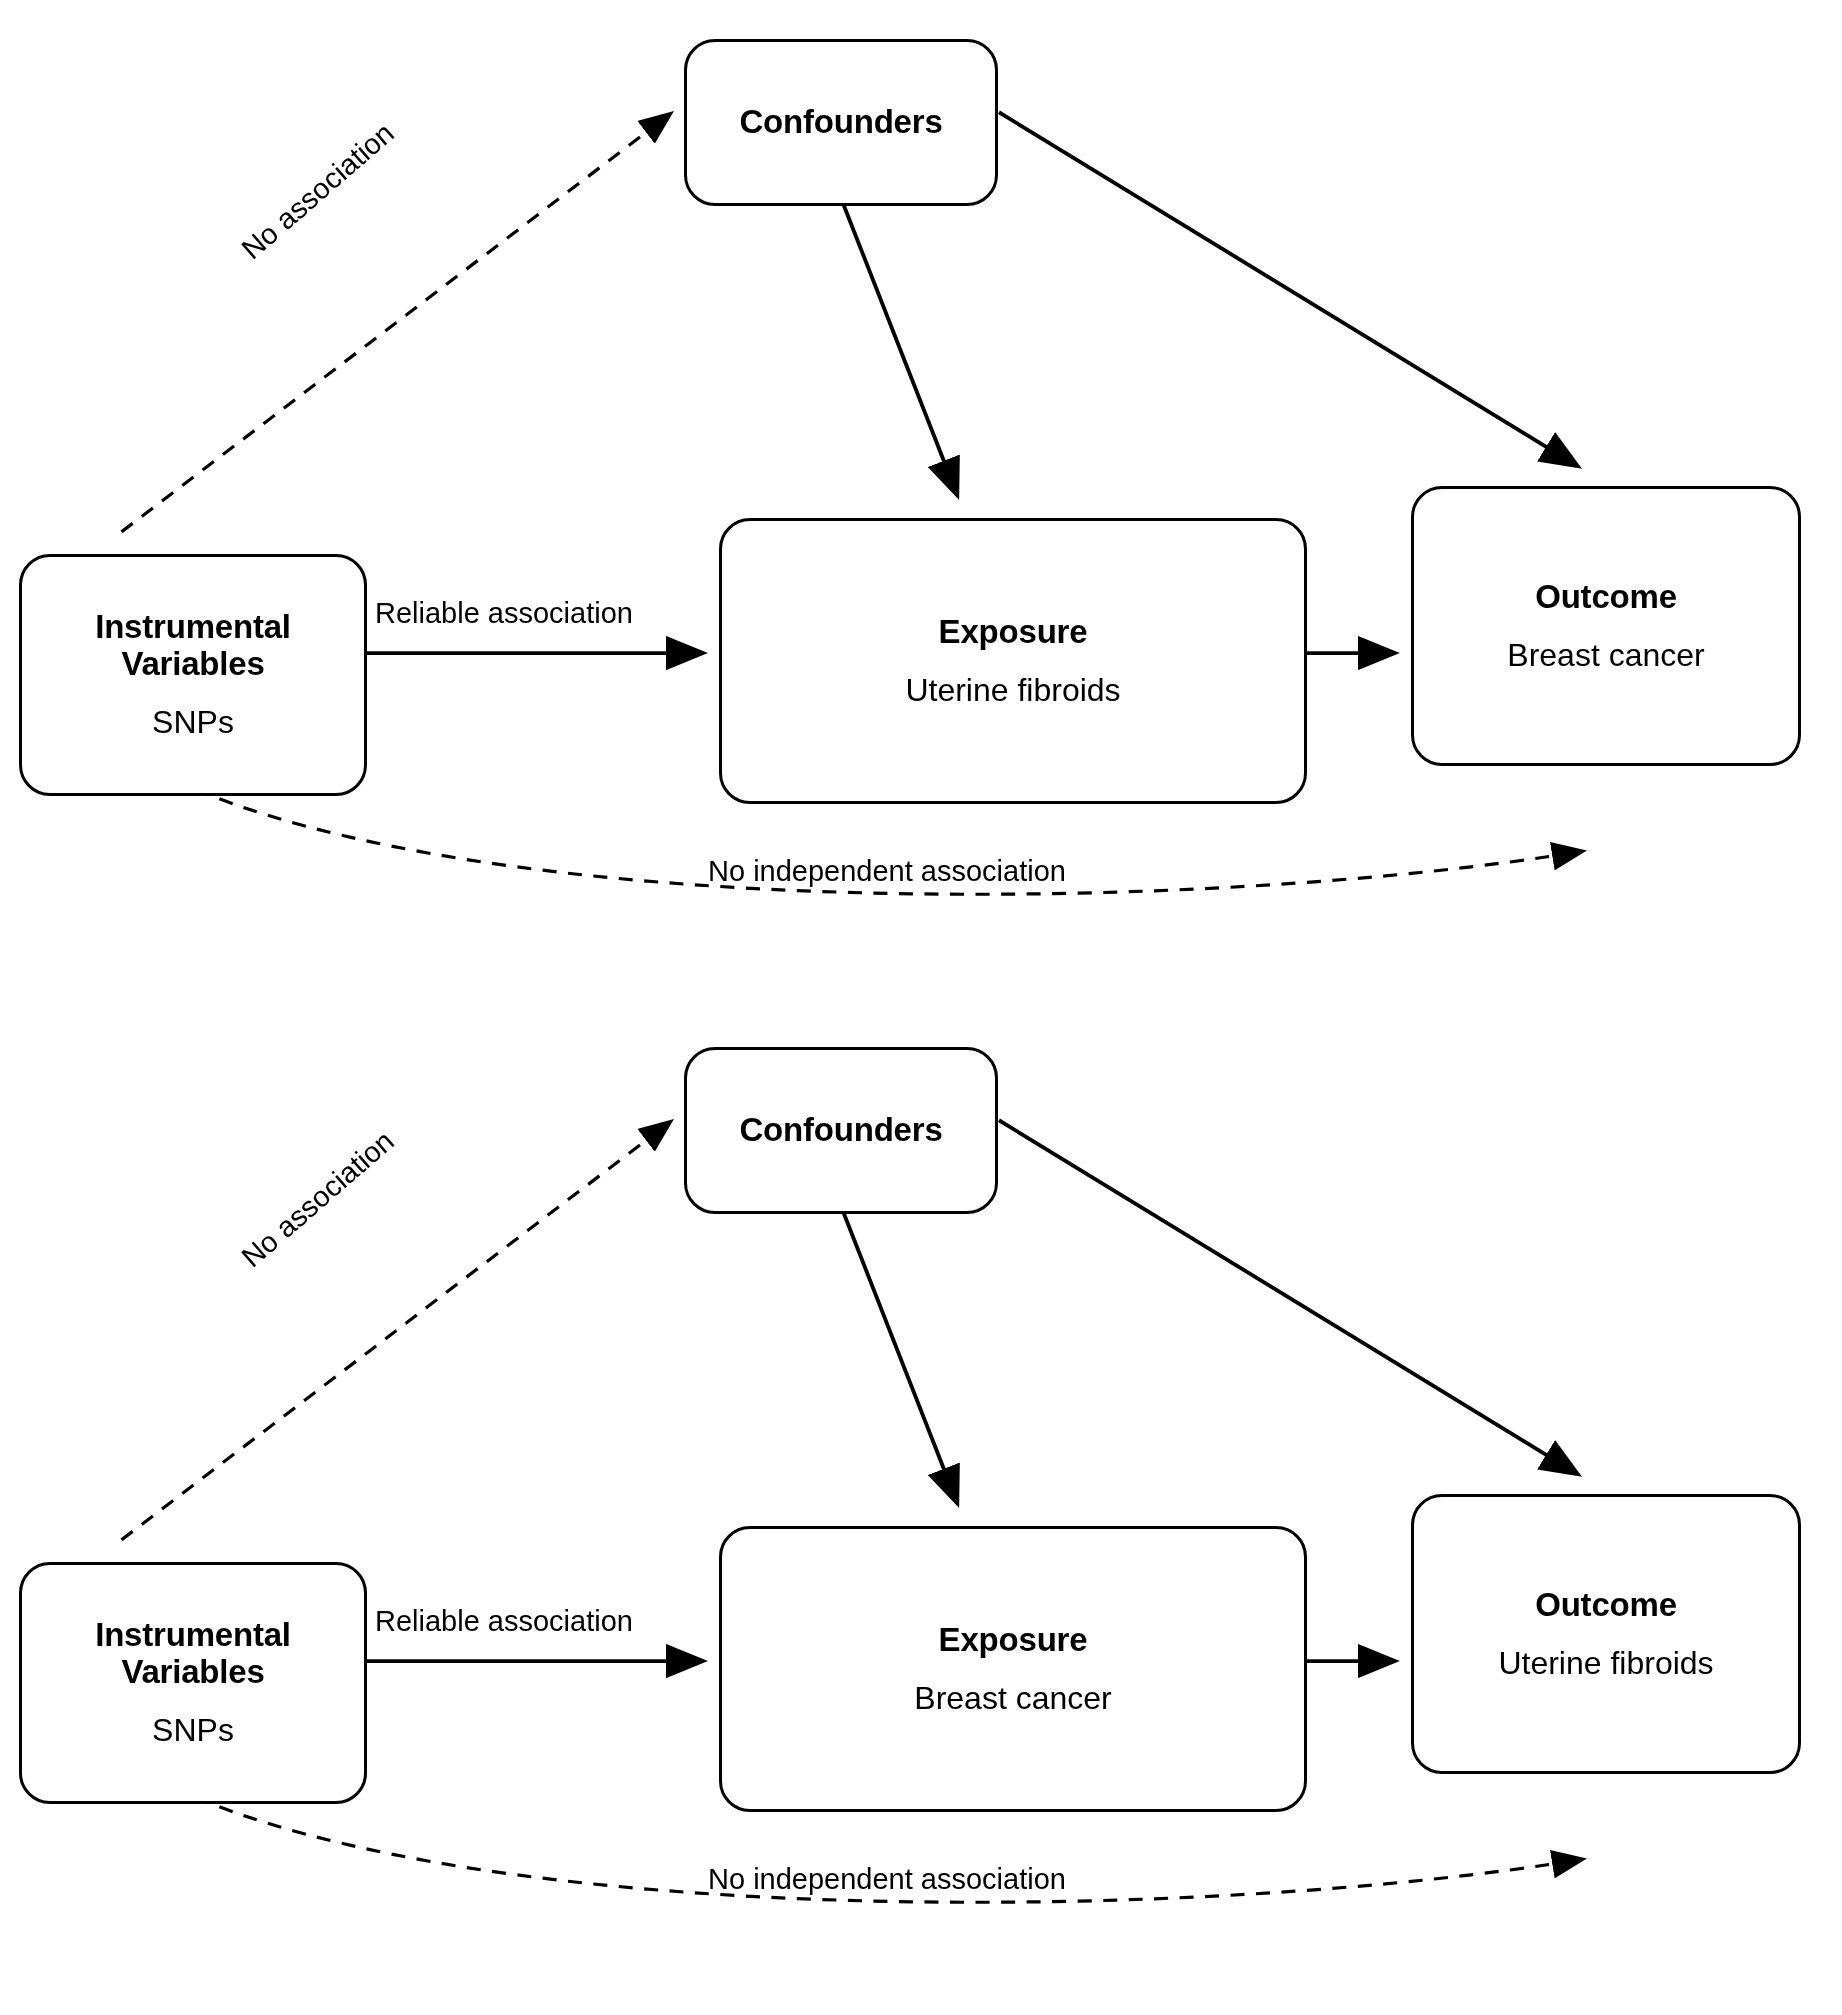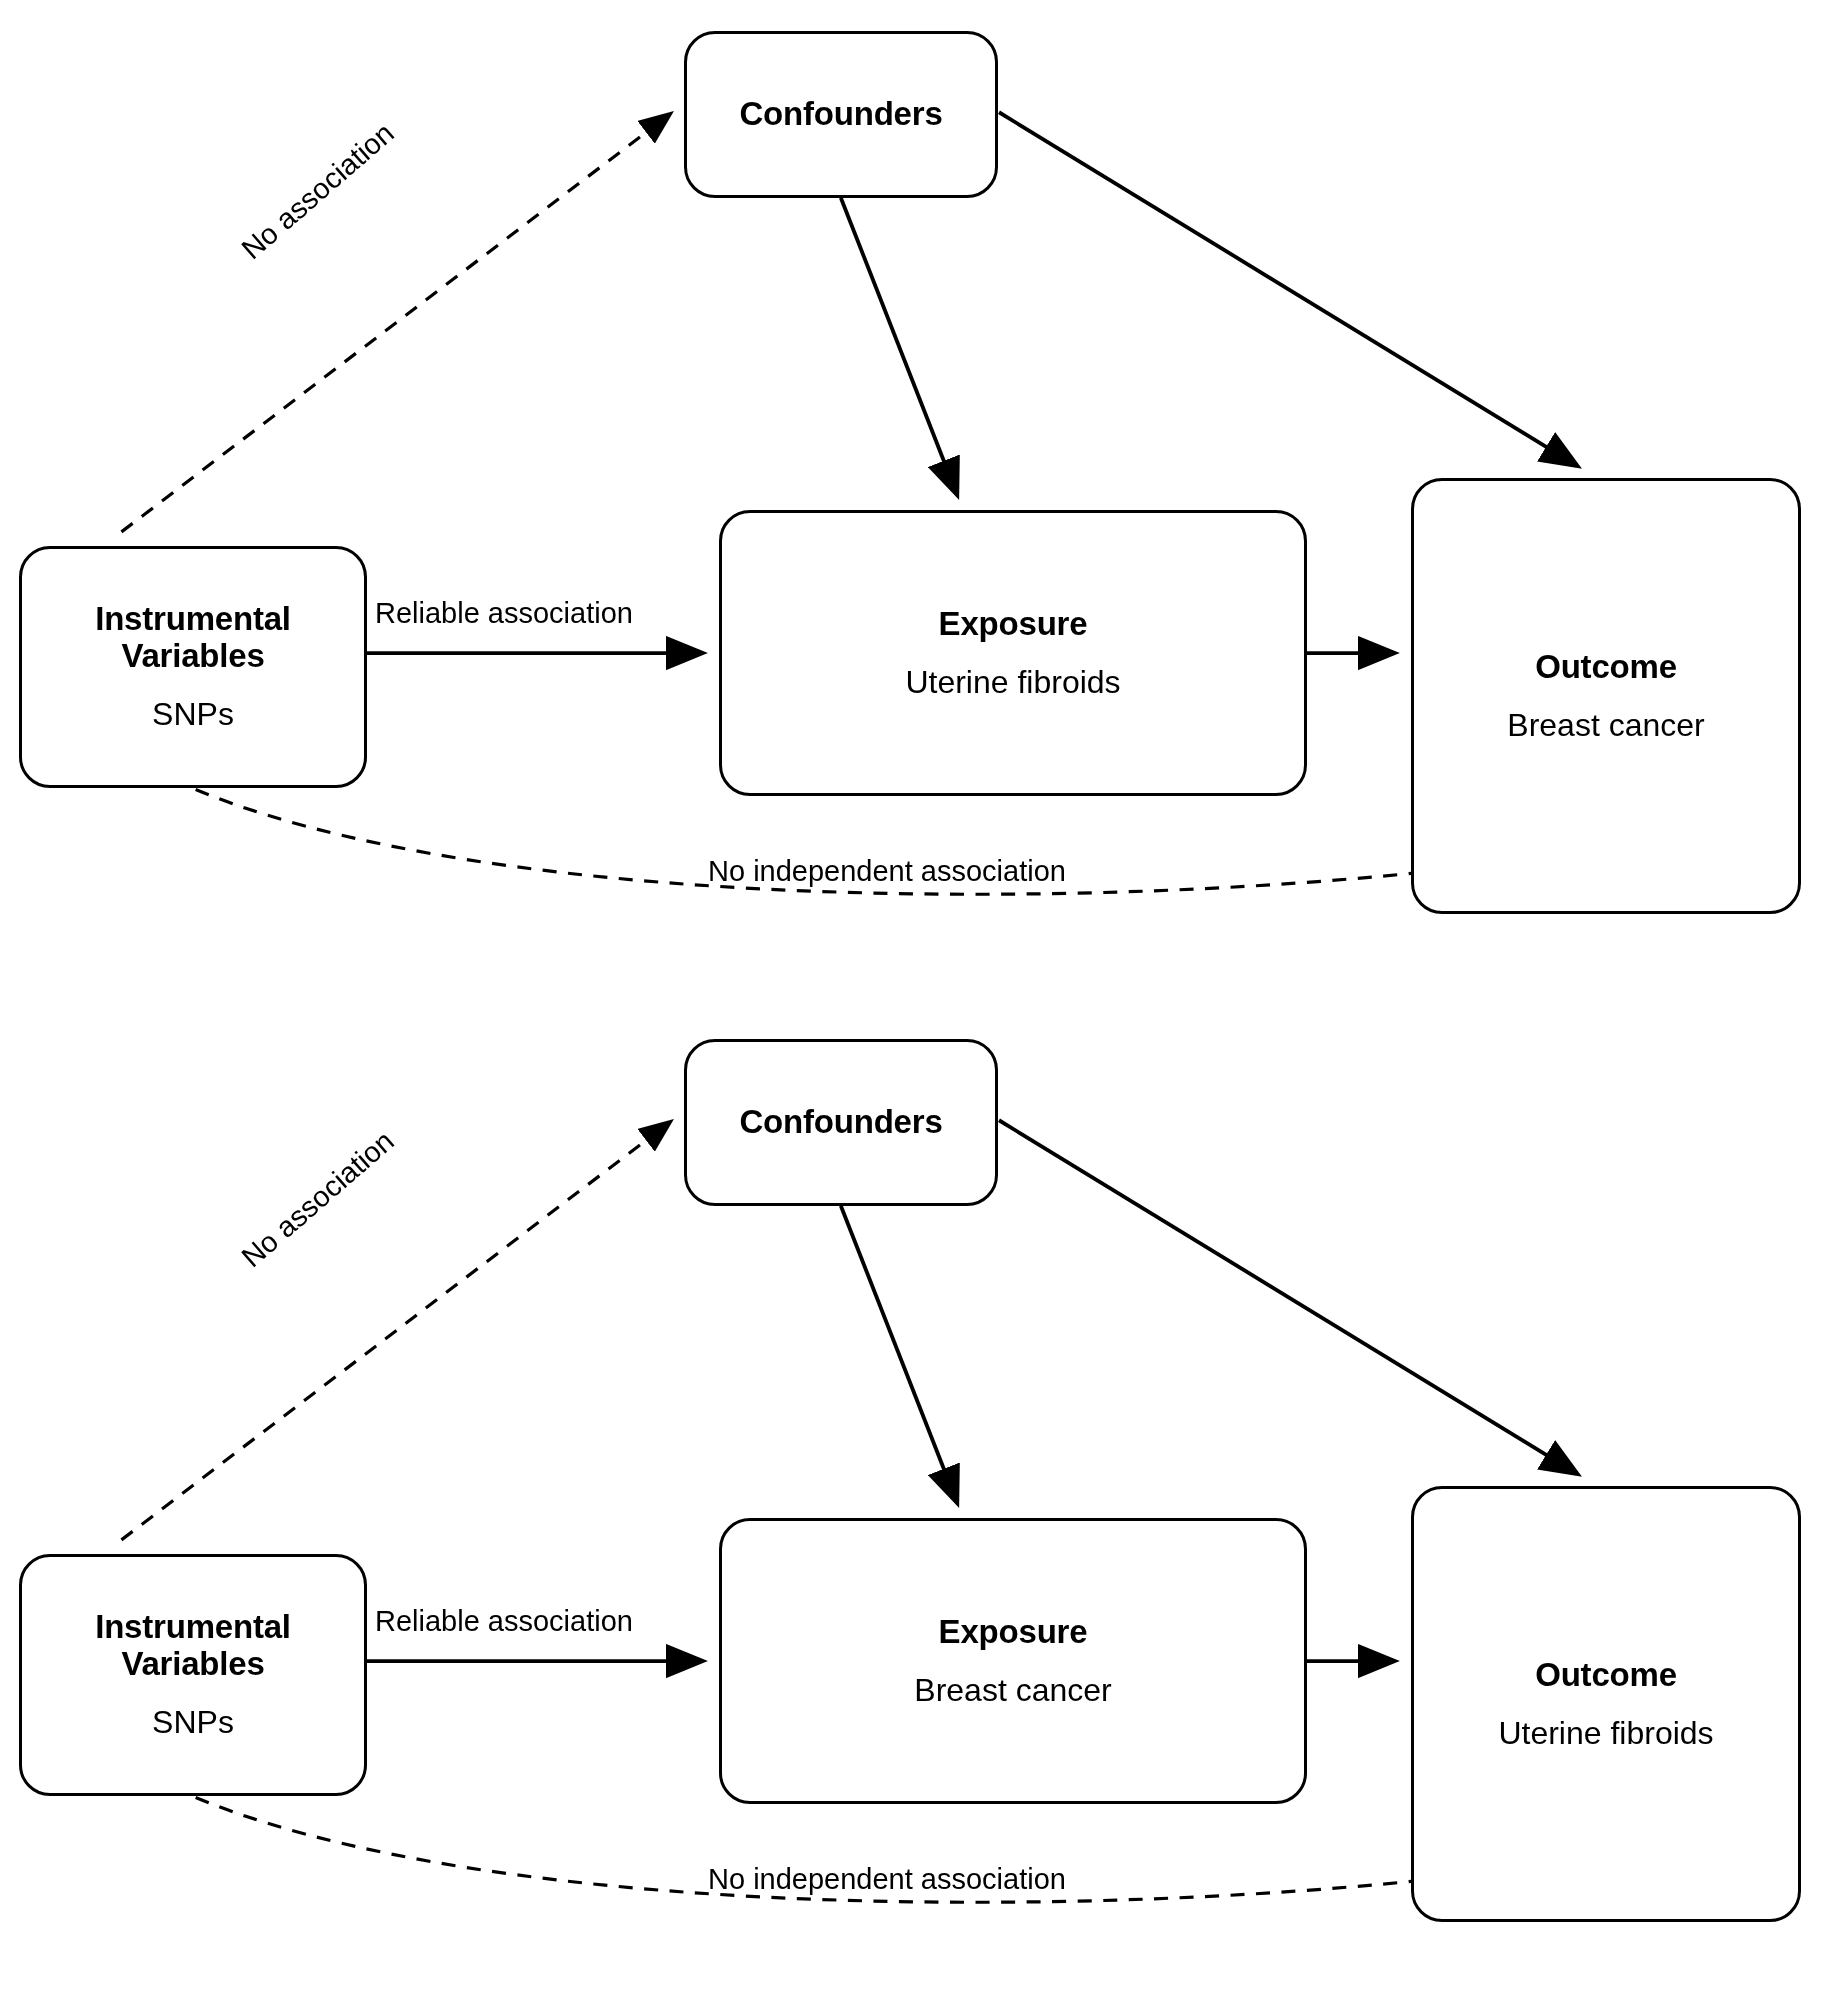--- a/index.html
+++ b/index.html
@@ -36,20 +36,21 @@
     position: absolute;
     box-sizing: border-box;
     border: 3.2px solid #000000;
     border-radius: 31px;
     background: #ffffff;
     display: flex;
     flex-direction: column;
     align-items: center;
     justify-content: center;
     text-align: center;
+    margin-top: 8px;
   }
   .node .title {
     font-weight: bold;
     font-size: 33px;
     line-height: 1.12;
     letter-spacing: -0.2px;
   }
   .node .sub {
     font-weight: normal;
     font-size: 32px;
@@ -73,21 +74,21 @@
   .n-exposure {
     left: 719px;
     top: 510px;
     width: 588px;
     height: 286px;
   }
   .n-outcome {
     left: 1411px;
     top: 478px;
     width: 390px;
-    height: 436px;
+    height: 280px;
   }
 
   .edge-label {
     position: absolute;
     font-size: 29px;
     line-height: 1.1;
     white-space: nowrap;
     color: #000000;
   }
   .lbl-reliable {

